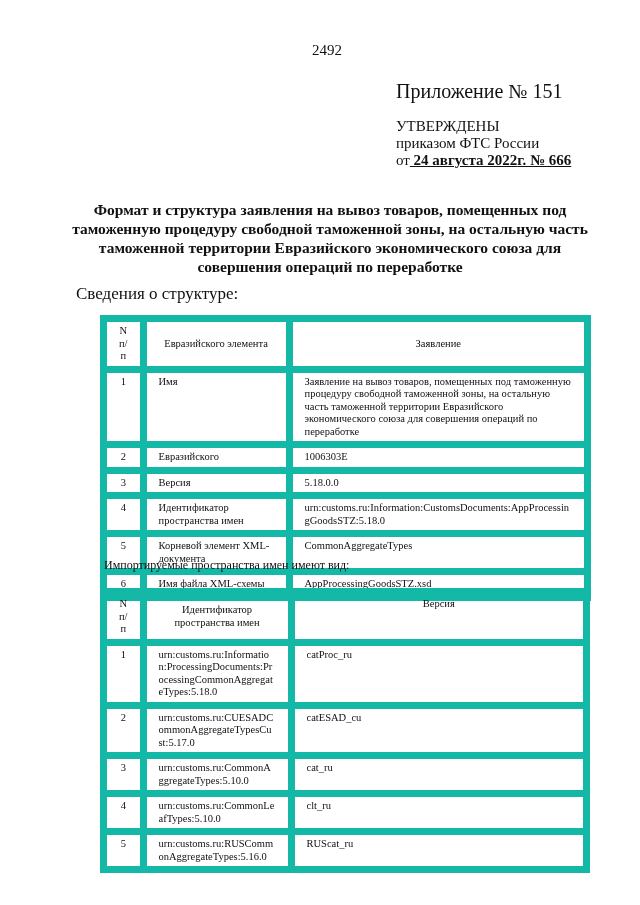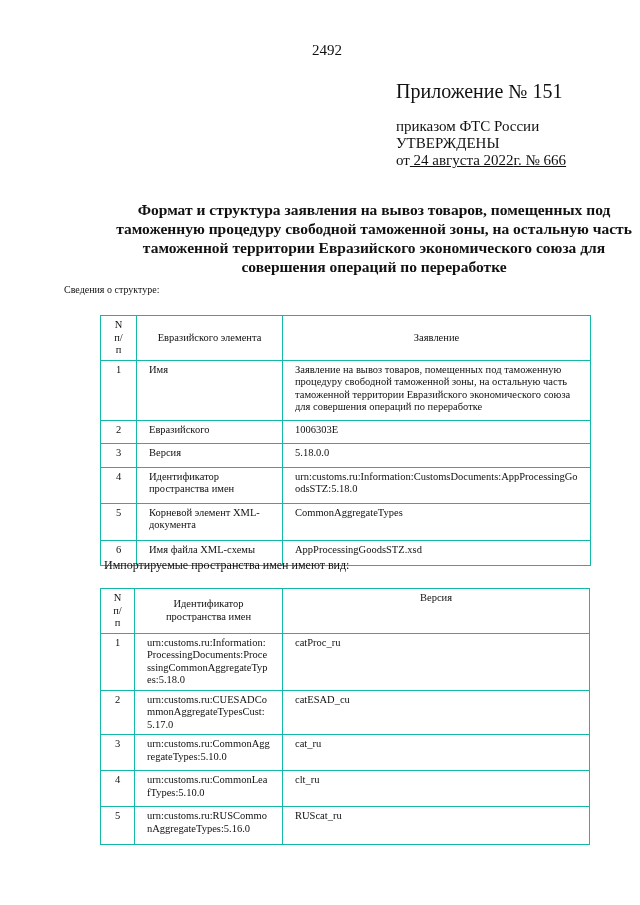--- a/index.html
+++ b/index.html
@@ -2,41 +2,41 @@
 <html><head>
 <meta charset="utf-8">
 <style>
   html, body { margin: 0; padding: 0; background: #ffffff; }
   body { width: 640px; height: 905px; position: relative; overflow: hidden;
          font-family: "Liberation Serif", "DejaVu Serif", serif; color: #111; }
   .abs { position: absolute; }
   .pagenum { left: 312px; top: 42px; font-size: 15px; text-align: right; }
   .appendix { left: 396px; top: 80px; font-size: 20px; }
   .approved { left: 396px; top: 118px; font-size: 15px; line-height: 17px; }
-  .approved .order-line u { text-decoration: underline; }
+  .approved .order-line u { text-decoration: underline; font-weight: bold; }
   .title { left: 70px; top: 200px; width: 520px; text-align: center;
-           font-weight: bold; font-size: 15.5px; line-height: 19px; margin-left: 44px; }
-  .intro { left: 64px; top: 284px; font-size: 10px; }
+           font-weight: bold; font-size: 15.5px; line-height: 19px; }
+  .intro { left: 76px; top: 284px; font-size: 17px; }
   .intro2 { left: 104px; top: 558px; font-size: 12px; }
   table { position: absolute; border-collapse: collapse; font-size: 10.5px; line-height: 12.5px; }
-  td, th { border: 1px solid #14b8a6; vertical-align: top; padding: 3px 12px; font-weight: normal; }
+  td, th { border: 7px solid #14b8a6; vertical-align: top; padding: 3px 12px; font-weight: normal; }
   th { text-align: center; vertical-align: middle; }
   td.num { text-align: center; }
   #t1 { left: 100px; top: 315px; width: 491px; }
   #t2 { left: 100px; top: 588px; width: 490px; }
 </style>
 </head>
 <body>
 
 <div class="abs pagenum">2492</div>
 <div class="abs appendix">Приложение № 151</div>
 
 <div class="abs approved">
+  <div>УТВЕРЖДЕНЫ</div>
   <div>приказом ФТС России</div>
-  <div>УТВЕРЖДЕНЫ</div>
   <div class="order-line">
     <span>от</span><u> 24 августа 2022</u><u>г. № 666</u>
   </div>
 </div>
 
 <div class="abs title">Формат и структура заявления на вывоз товаров, помещенных под таможенную процедуру свободной таможенной зоны, на остальную часть таможенной территории Евразийского экономического союза для совершения операций по переработке</div>
 
 <div class="abs intro">Сведения о структуре:</div>
 
 <table id="t1">

